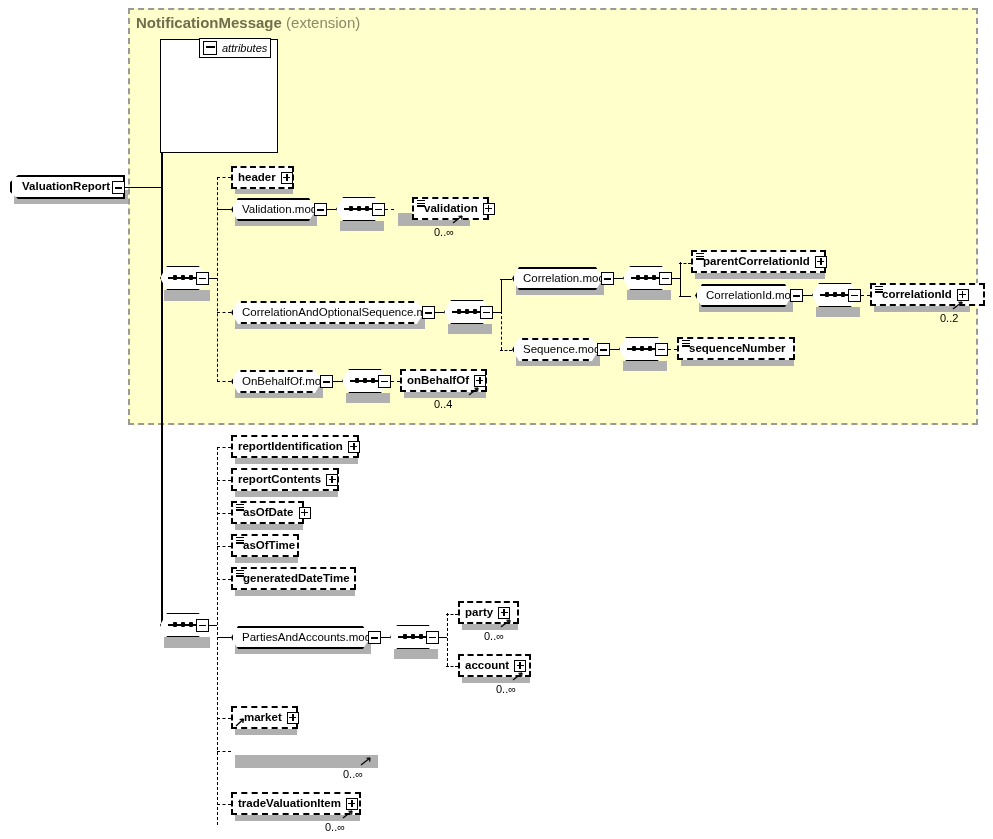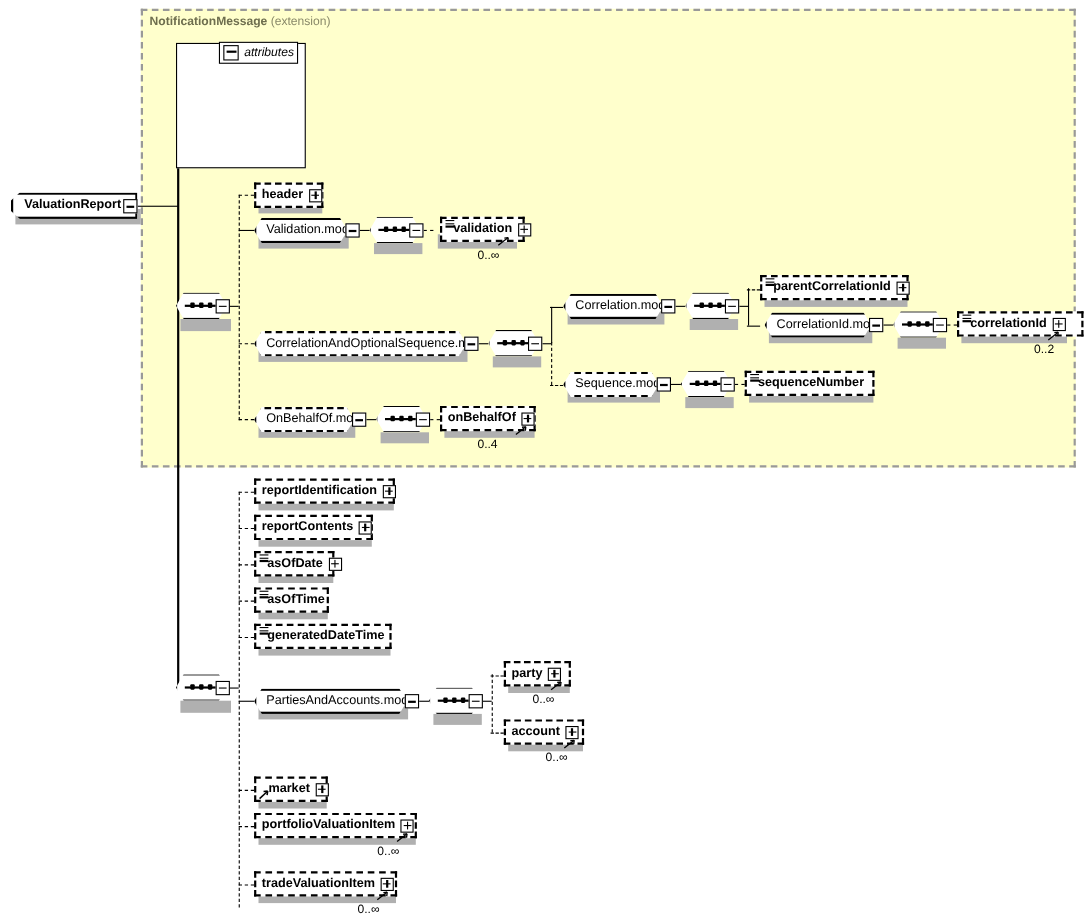--- a/index.html
+++ b/index.html
@@ -3,21 +3,21 @@
 <meta charset="utf-8">
 <style>
   html,body{margin:0;padding:0;background:#ffffff;}
   body{width:993px;height:839px;position:relative;overflow:hidden;
        font-family:"Liberation Sans","DejaVu Sans",sans-serif;}
 
   #canvas{position:absolute;left:0;top:0;width:993px;height:839px;}
 
   
   .ext-region{position:absolute;background:#ffffcc;border:2px dashed #999999;box-sizing:border-box;}
-  .ext-title{position:absolute;font-size:11px;color:#8a8a6a;white-space:nowrap;}
+  .ext-title{position:absolute;font-size:15px;color:#8a8a6a;white-space:nowrap;}
   .ext-title b{color:#6e6e4e;font-weight:bold;}
 
   
   .node{position:absolute;box-sizing:border-box;background:#ffffff;
         height:23px;display:flex;align-items:center;white-space:nowrap;}
   .node .lbl{font-size:11.5px;color:#000;line-height:1;}
   .node.req{border:2px solid #000;}
   .node.opt{border:2px dashed #000;}
   .shadow{position:absolute;background:#b0b0b0;z-index:0;}
 
@@ -161,21 +161,21 @@
     <div class="bar">
       <span class="d" style="left:5px;"></span>
       <span class="d" style="left:13px;"></span>
       <span class="d" style="left:21px;"></span>
     </div>
   </div>
   <div class="tgl" style="left:372px;top:202.5px;"></div>
   <div class="dl-h" style="left:385px;top:208.8px;width:9px;"></div>
 
   <div class="shadow" style="left:398px;top:213px;width:72px;height:13px;"></div>
-  <div class="node opt elem" style="left:400px;top:197px;width:77px;padding-left:10px;text-align:center;">
+  <div class="node opt elem" style="left:412px;top:197px;width:77px;padding-left:10px;text-align:center;">
     <span class="attmark">
         <i></i>
         <i></i>
         <i></i>
       </span>
     <span class="lbl">validation</span>
     <span class="iplus"></span>
   </div>
   <svg class="rep" style="left:452px;top:214px;" viewBox="0 0 12 10">
       <path d="M1 9 L10 2" stroke="#000" stroke-width="1.2" fill="none"></path>
@@ -454,24 +454,20 @@
     <svg class="subarrow" viewBox="0 0 10 10">
         <path d="M1 9 L8 2.5" stroke="#000" stroke-width="1.4" fill="none"></path>
         <path d="M8.4 2 L4.6 2.6 M8.4 2 L7.8 5.8" stroke="#000" stroke-width="1.4" fill="none"></path>
       </svg>
     <span class="lbl">market</span>
     <span class="iplus"></span>
   </div>
 
   <div class="dl-h" style="left:217px;top:751px;width:14px;"></div>
   <div class="shadow" style="left:235px;top:755px;width:143px;height:13px;"></div>
-  <div class="node opt elem" style="left:231px;top:739px;width:148px;">
-    <span class="lbl">portfolioValuationItem</span>
-    <span class="iplus"></span>
-  </div>
   <svg class="rep" style="left:360px;top:756px;" viewBox="0 0 12 10">
       <path d="M1 9 L10 2" stroke="#000" stroke-width="1.2" fill="none"></path>
       <path d="M10 2 L6.5 2.4 M10 2 L9.6 5.6" stroke="#000" stroke-width="1.2" fill="none"></path>
     </svg>
   <div class="card" style="left:343px;top:768px;">0..∞</div>
 
   <div class="dl-h" style="left:217px;top:804px;width:14px;"></div>
   <div class="shadow" style="left:235px;top:808px;width:125px;height:13px;"></div>
   <div class="node opt elem" style="left:231px;top:792px;width:130px;">
     <span class="lbl">tradeValuationItem</span>

